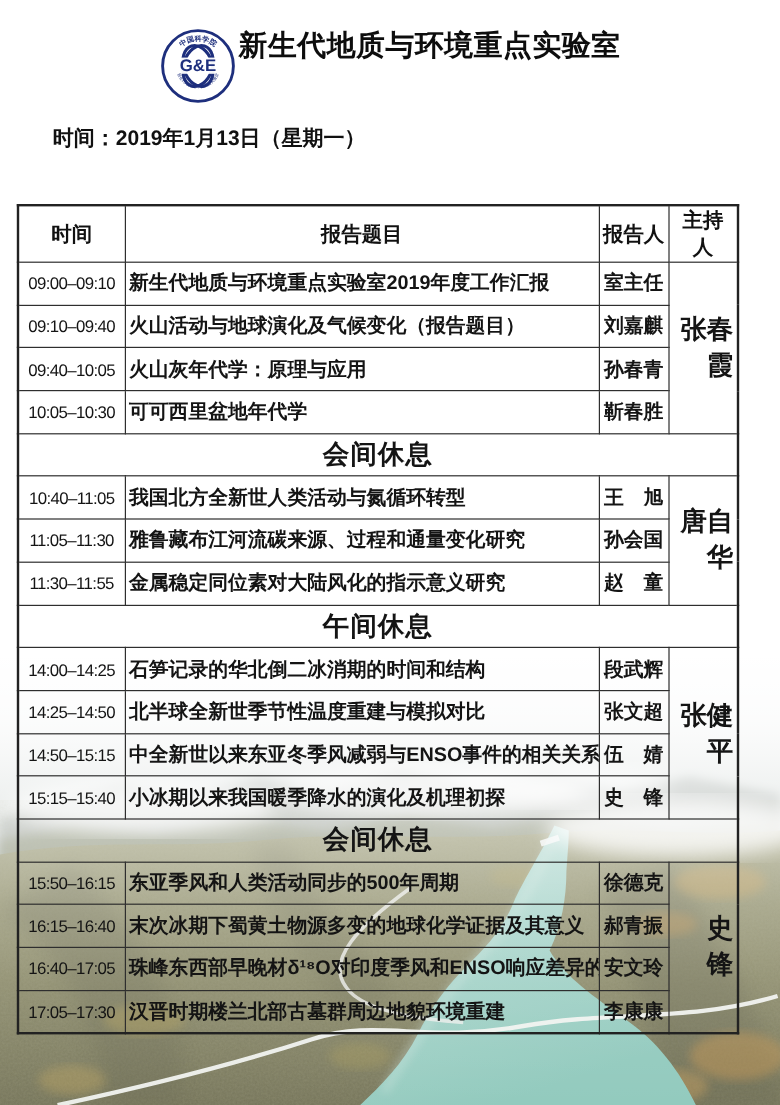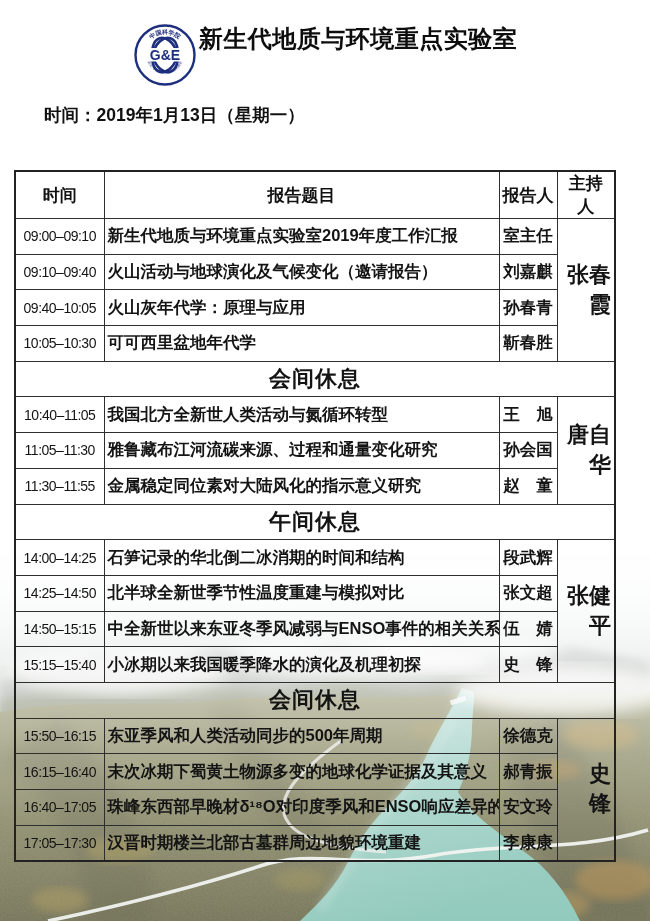--- a/index.html
+++ b/index.html
@@ -173,21 +173,21 @@
         </tr>
 
         <tr>
           <td class="c-time">09:00–09:10</td>
           <td class="c-title">新生代地质与环境重点实验室2019年度工作汇报</td>
           <td class="c-speaker">室主任</td>
           <td class="c-host" rowspan="4">张春霞</td>
         </tr>
         <tr>
           <td class="c-time">09:10–09:40</td>
-          <td class="c-title">火山活动与地球演化及气候变化（邀请报告）</td>
+          <td class="c-title">火山活动与地球演化及气候变化（报告题目）</td>
           <td class="c-speaker">刘嘉麒</td>
         </tr>
         <tr>
           <td class="c-time">09:40–10:05</td>
           <td class="c-title">火山灰年代学：原理与应用</td>
           <td class="c-speaker">孙春青</td>
         </tr>
         <tr>
           <td class="c-time">10:05–10:30</td>
           <td class="c-title">可可西里盆地年代学</td>

